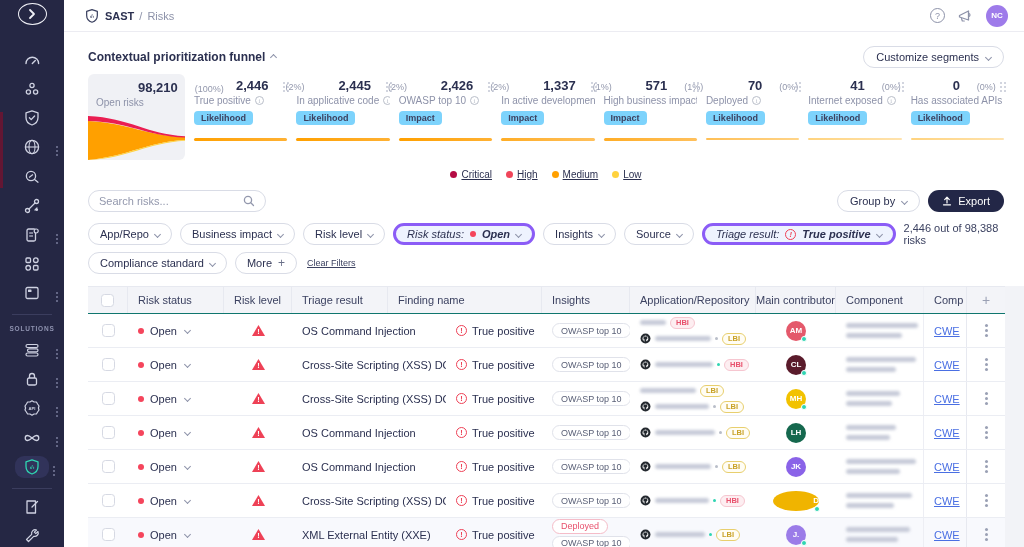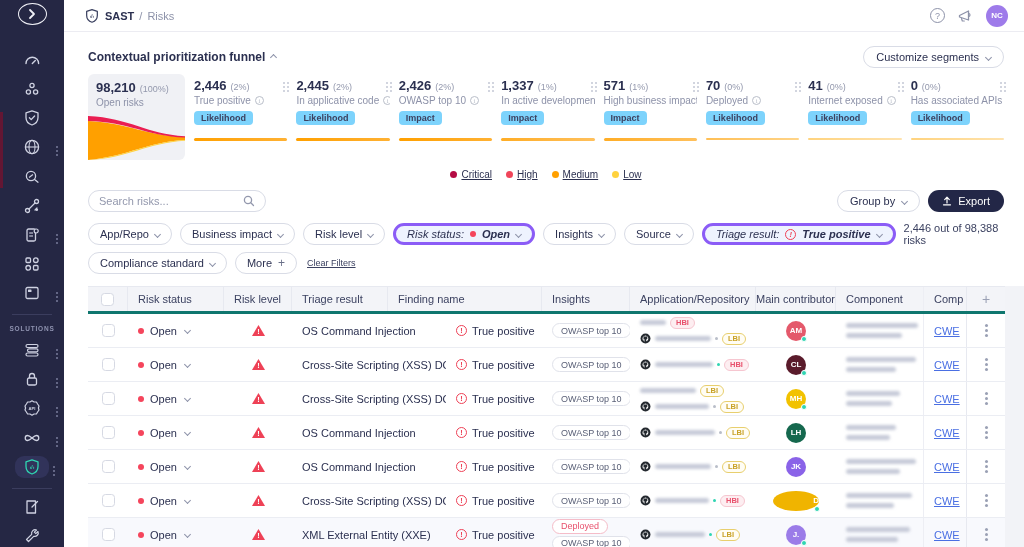--- a/index.html
+++ b/index.html
@@ -44,21 +44,21 @@
   .chev { width:5px; height:5px; border-right:1.4px solid #8d92a9; border-bottom:1.4px solid #8d92a9;
     display:inline-block; transform:rotate(45deg); margin-left:6px; vertical-align:2px; }
   .chev.up { transform:rotate(-135deg); vertical-align:-1px; }
   .pill-btn { height:22px; border:1px solid #d9dce6; border-radius:12px; background:#fff; display:flex;
     align-items:center; padding:0 12px; font-size:11px; color:#2b3050; gap:7px; cursor:pointer; }
   .customize { margin-left:auto; }
 
   .segments { display:flex; margin-top:6px; margin-right:20px; height:86px; gap:9px; }
   .seg { position:relative; flex:1 1 0; min-width:0; padding-top:4px; }
   .seg.first { flex:0 0 97px; background:#f0f1f5; border-radius:6px; padding:6px 8px 0 8px; }
-  .seg-top { display:flex; align-items:baseline; gap:4px; }
+  .seg-top { display:flex; align-items:baseline; gap:17px;margin-left:42px; }
   .seg-value { font-size:13px; font-weight:bold; color:#2b3050; }
   .seg-pct { font-size:9px; color:#9398ad; }
   .seg-label { margin-top:2px; font-size:10px; color:#8d92a9; display:flex; align-items:center; gap:4px;
     white-space:nowrap; overflow:hidden; }
   .info-ic { width:9px; height:9px; border:1px solid #b9bec9; border-radius:50%; color:#b9bec9; font-size:6.5px;
     display:inline-flex; align-items:center; justify-content:center; flex-shrink:0;
     font-family:"Liberation Serif",serif; }
   .seg-tag { margin-top:5px; display:inline-block; font-size:9px; font-weight:bold; color:#3c4261;
     background:#7dd3fc; border-radius:4px; padding:2px 7px; }
   .seg-handle { position:absolute; right:2px; top:8px; width:2px; height:2px; border-radius:50%;
@@ -98,21 +98,21 @@
   .alert-ic { width:11px; height:11px; border:1.2px solid #ee4156; border-radius:50%; color:#ee4156;
     font-size:7.5px; font-weight:bold; display:inline-flex; align-items:center; justify-content:center; flex-shrink:0; }
   .results { margin-left:auto; font-size:11px; color:#3c4261; }
   .clear-filters { font-size:9px; color:#3c4261; text-decoration:underline; cursor:pointer; margin-left:2px; }
   .plus { color:#6a7089; font-size:12px; }
 
   
   .table-zone { margin-top:12px; flex:1; display:flex; min-height:0; }
   .rtable { width:917px; display:flex; flex-direction:column; border-top:1px solid #e7e9f0; }
   .gray-strip { flex:1; background:#f2f3f7; }
-  .thead { display:flex; height:27px; background:#f3f4f8; border-bottom:3px solid #0f766e; flex-shrink:0; }
+  .thead { display:flex; height:27px; background:#f3f4f8; border-bottom:1px solid #0f766e; flex-shrink:0; }
   .hc { display:flex; align-items:center; font-size:11px; color:#3c4261; padding-left:10px;
     border-right:1px solid #e7e9f0; overflow:hidden; white-space:nowrap; flex-shrink:0; }
   .trow { display:flex; height:34px; border-bottom:1px solid #ebedf3; background:#fff; flex-shrink:0; }
   .trow.hl { background:#f8f9fd; }
   .c { display:flex; align-items:center; padding-left:10px; overflow:hidden; flex-shrink:0; }
   .c-check { width:40px; justify-content:center; padding-left:0; }
   .c-status { width:96px; gap:6px; }
   .c-level { width:68px; justify-content:center; padding-left:0; }
   .c-finding { width:154px; }
   .c-triage { width:96px; gap:5px; }

